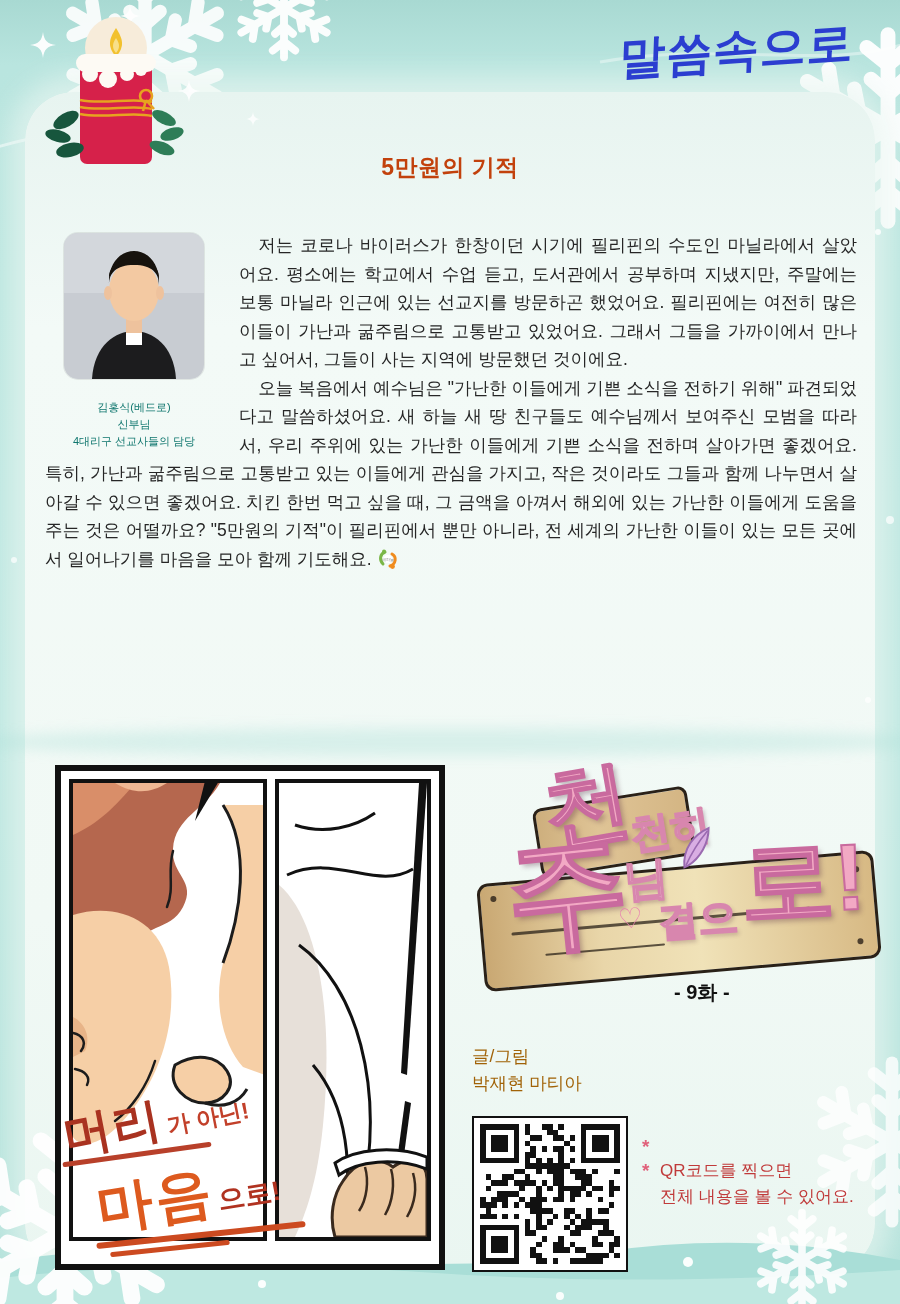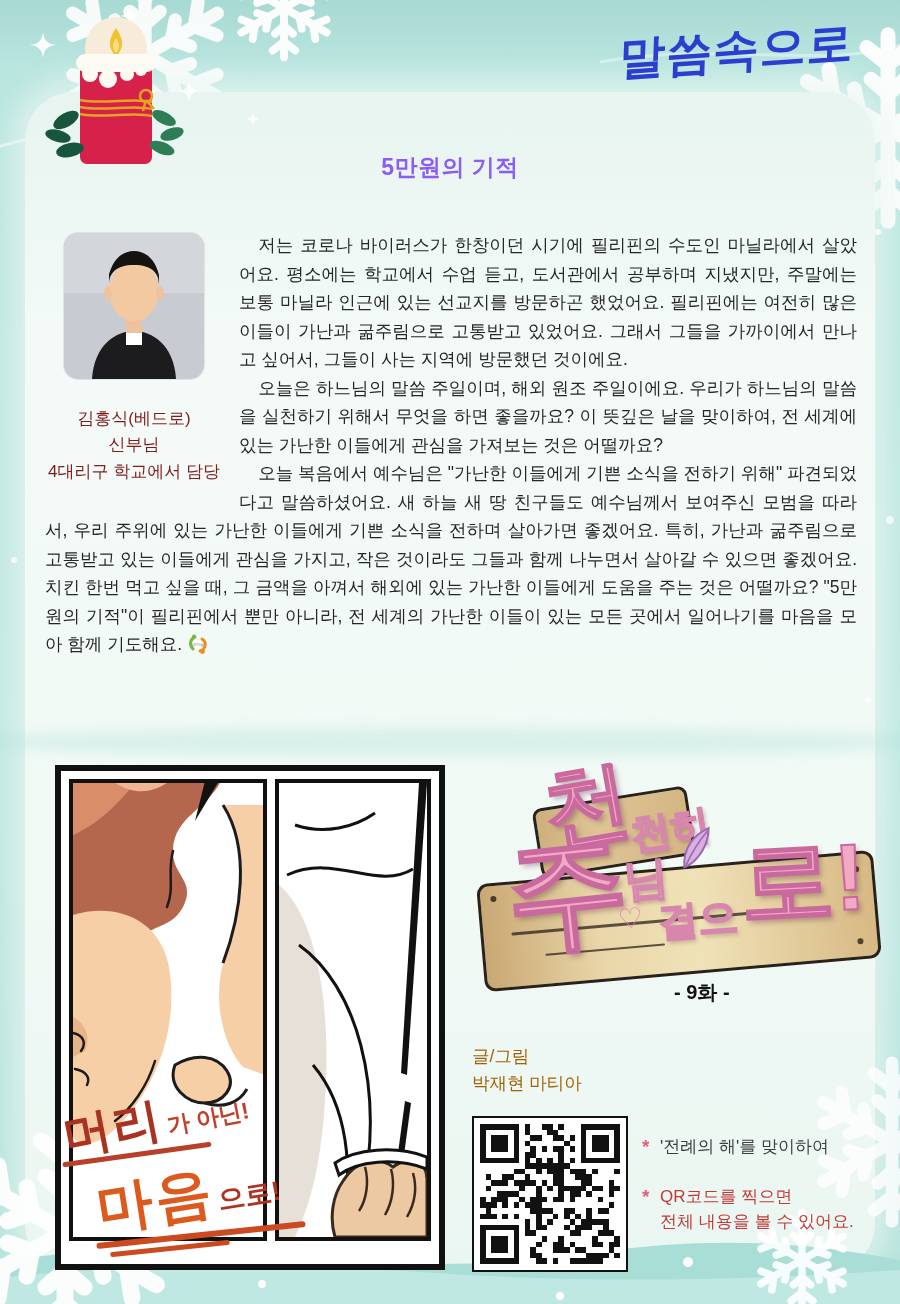--- a/index.html
+++ b/index.html
@@ -13,30 +13,30 @@
   .panel{position:absolute;left:25px;top:92px;width:850px;height:1180px;border-radius:48px;
          background:linear-gradient(180deg,#e7f4f0 0%,#f3faf7 20%,#f1f9f5 70%,#eaf6f1 100%);
          box-shadow:0 0 26px 16px rgba(234,246,241,.65);}
   .mid-wave{position:absolute;left:-30px;top:728px;width:960px;height:28px;background:#a7ded6;
             opacity:.35;border-radius:50%;filter:blur(7px);}
 
   
   .header-title{position:absolute;right:46px;top:20px;font-size:46px;font-weight:bold;
                 color:#2b3ed0;transform:rotate(-4deg) skewX(-6deg);letter-spacing:1px;}
   .article-title{position:absolute;left:0;top:152px;width:900px;text-align:center;
-                 font-size:23px;font-weight:bold;color:#8b5cf6;letter-spacing:.5px;}
+                 font-size:23px;font-weight:bold;color:#c2410c;letter-spacing:.5px;}
 
   
   .article-body{position:absolute;left:45px;top:231px;width:812px;font-size:17.5px;
                 line-height:1.63;color:#262626;text-align:justify;}
   .article-body p{margin:0;text-indent:1.1em;}
   .author-box{float:left;width:178px;margin:2px 16px 6px 0;text-align:center;}
   .portrait{margin:0 auto;width:140px;height:146px;border-radius:14px;overflow:hidden;
             box-shadow:0 0 0 1px rgba(0,0,0,.08);}
-  .caption{margin-top:27px;font-size:17px;line-height:1.55;color:#7f1d1d;}
+  .caption{margin-top:20px;font-size:11px;line-height:1.55;color:#0f766e;}
   .ending-logo{display:inline-block;vertical-align:-4px;margin-left:5px;}
 
   
   .comic{position:absolute;left:55px;top:765px;width:390px;height:505px;}
   .comic-text{position:absolute;font-weight:bold;white-space:nowrap;}
   .ct1{left:62px;top:1088px;transform:rotate(-11deg);}
   .ct1 .big{font-size:48px;color:#a93220;letter-spacing:2px;}
   .ct1 .small{font-size:23px;color:#c2402a;margin-left:4px;}
   .ct2{left:96px;top:1158px;transform:rotate(-9deg);}
   .ct2 .big{font-size:56px;color:#dd5a1e;letter-spacing:3px;}
@@ -202,25 +202,24 @@
         <ellipse cx="70" cy="58" rx="25" ry="30" fill="#f3c9a2"></ellipse>
         <path d="M45,52 C44,28 58,18 70,18 C82,18 96,28 95,52 C95,40 88,32 70,32 C52,32 45,40 45,52 Z" fill="#17130e"></path>
         <path d="M45,50 C45,38 52,30 70,30 C88,30 95,38 95,50 L95,44 C95,34 86,26 70,26 C54,26 45,34 45,44 Z" fill="#17130e"></path>
         <ellipse cx="44" cy="60" rx="4" ry="7" fill="#eec29d"></ellipse>
         <ellipse cx="96" cy="60" rx="4" ry="7" fill="#eec29d"></ellipse>
       </svg>
     </div>
     <div class="caption">
       <div>김홍식(베드로)</div>
       <div>신부님</div>
-      <div>4대리구 학교에서 담당</div>
+      <div>4대리구 선교사들의 담당</div>
     </div>
   </div>
   <p>저는 코로나 바이러스가 한창이던 시기에 필리핀의 수도인 마닐라에서 살았어요. 평소에는 학교에서 수업 듣고, 도서관에서 공부하며 지냈지만, 주말에는 보통 마닐라 인근에 있는 선교지를 방문하곤 했었어요. 필리핀에는 여전히 많은 이들이 가난과 굶주림으로 고통받고 있었어요. 그래서 그들을 가까이에서 만나고 싶어서, 그들이 사는 지역에 방문했던 것이에요.</p>
-  <p>오늘은 하느님의 말씀 주일이며, 해외 원조 주일이에요. 우리가 하느님의 말씀을 실천하기 위해서 무엇을 하면 좋을까요? 이 뜻깊은 날을 맞이하여, 전 세계에 있는 가난한 이들에게 관심을 가져보는 것은 어떨까요?</p>
   <p><span>오늘 복음에서 예수님은 "가난한 이들에게 기쁜 소식을 전하기 위해" 파견되었다고 말씀하셨어요. 새 하늘 새 땅 친구들도 예수님께서 보여주신 모범을 따라서, 우리 주위에 있는 가난한 이들에게 기쁜 소식을 전하며 살아가면 좋겠어요. 특히, 가난과 굶주림으로 고통받고 있는 이들에게 관심을 가지고, 작은 것이라도 그들과 함께 나누면서 살아갈 수 있으면 좋겠어요. 치킨 한번 먹고 싶을 때, 그 금액을 아껴서 해외에 있는 가난한 이들에게 도움을 주는 것은 어떨까요? "5만원의 기적"이 필리핀에서 뿐만 아니라, 전 세계의 가난한 이들이 있는 모든 곳에서 일어나기를 마음을 모아 함께 기도해요.</span><span class="ending-logo"><svg width="22" height="20" viewBox="0 0 22 20">
           <path d="M8,3 C3,5 2,11 6,15" stroke="#7ab648" stroke-width="3" fill="none" stroke-linecap="round"></path>
           <circle cx="7" cy="2.5" r="2" fill="#7ab648"></circle>
           <path d="M13,17 C19,15 20,8 15,5" stroke="#f08c1e" stroke-width="3" fill="none" stroke-linecap="round"></path>
           <circle cx="15.5" cy="17.5" r="2.4" fill="#f08c1e"></circle>
           <circle cx="11" cy="10" r="4.2" fill="#fff"></circle>
           <text x="11" y="12" font-size="4" text-anchor="middle" fill="#888">새하늘</text>
         </svg></span></p>
 </div>
 
@@ -609,20 +608,19 @@
       <rect x="18" y="24" width="1" height="1" fill="#111"></rect>
       <rect x="19" y="24" width="1" height="1" fill="#111"></rect>
       <rect x="20" y="24" width="1" height="1" fill="#111"></rect>
       <rect x="21" y="24" width="1" height="1" fill="#111"></rect>
     </svg>
 </div>
 
 <div class="notes">
   <div class="note note1">
     <span class="star">*</span>
-    <div>'전례의 해'를 맞이하여</div>
   </div>
   <div class="note note2">
     <span class="star">*</span>
     <div>QR코드를 찍으면</div>
     <div>전체 내용을 볼 수 있어요.</div>
   </div>
 </div>
 
 </body></html>

